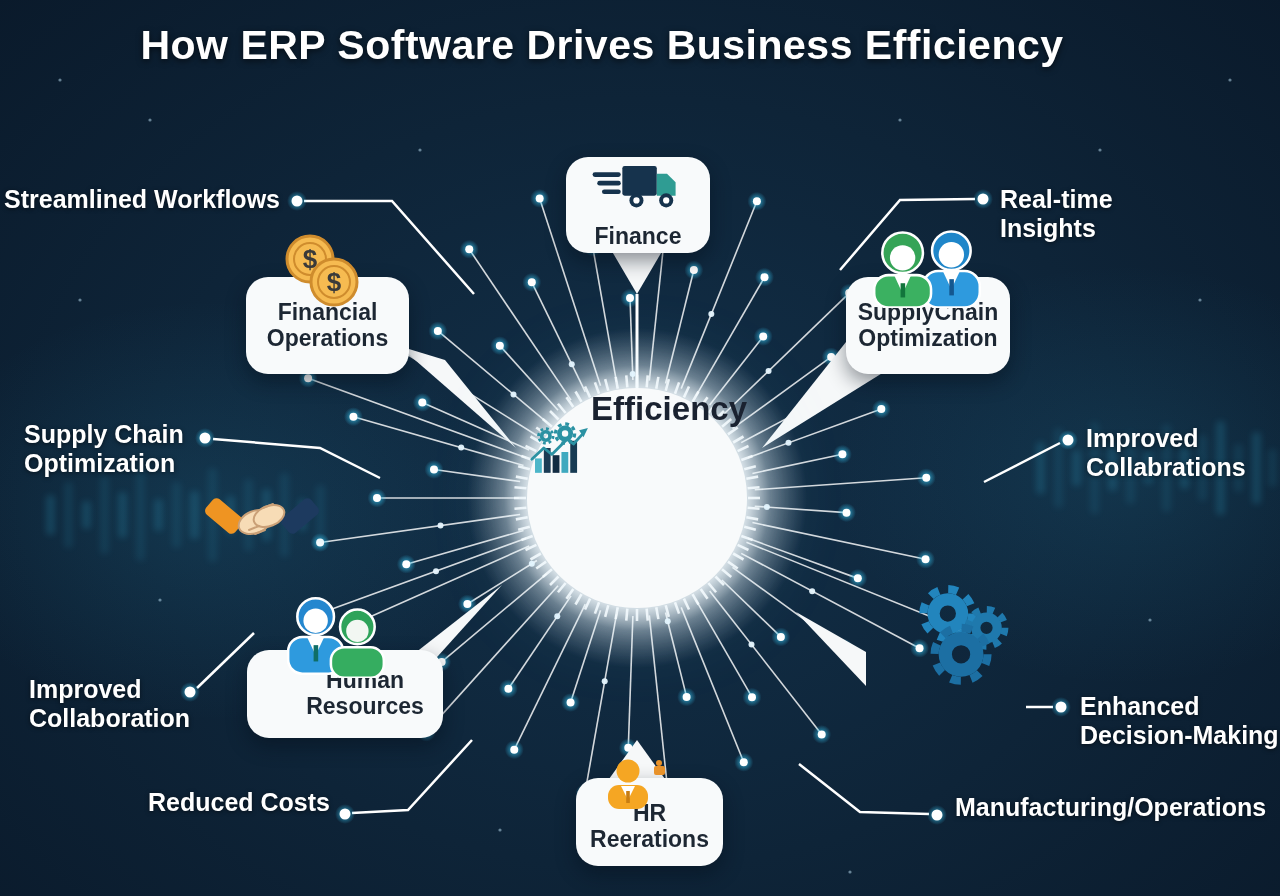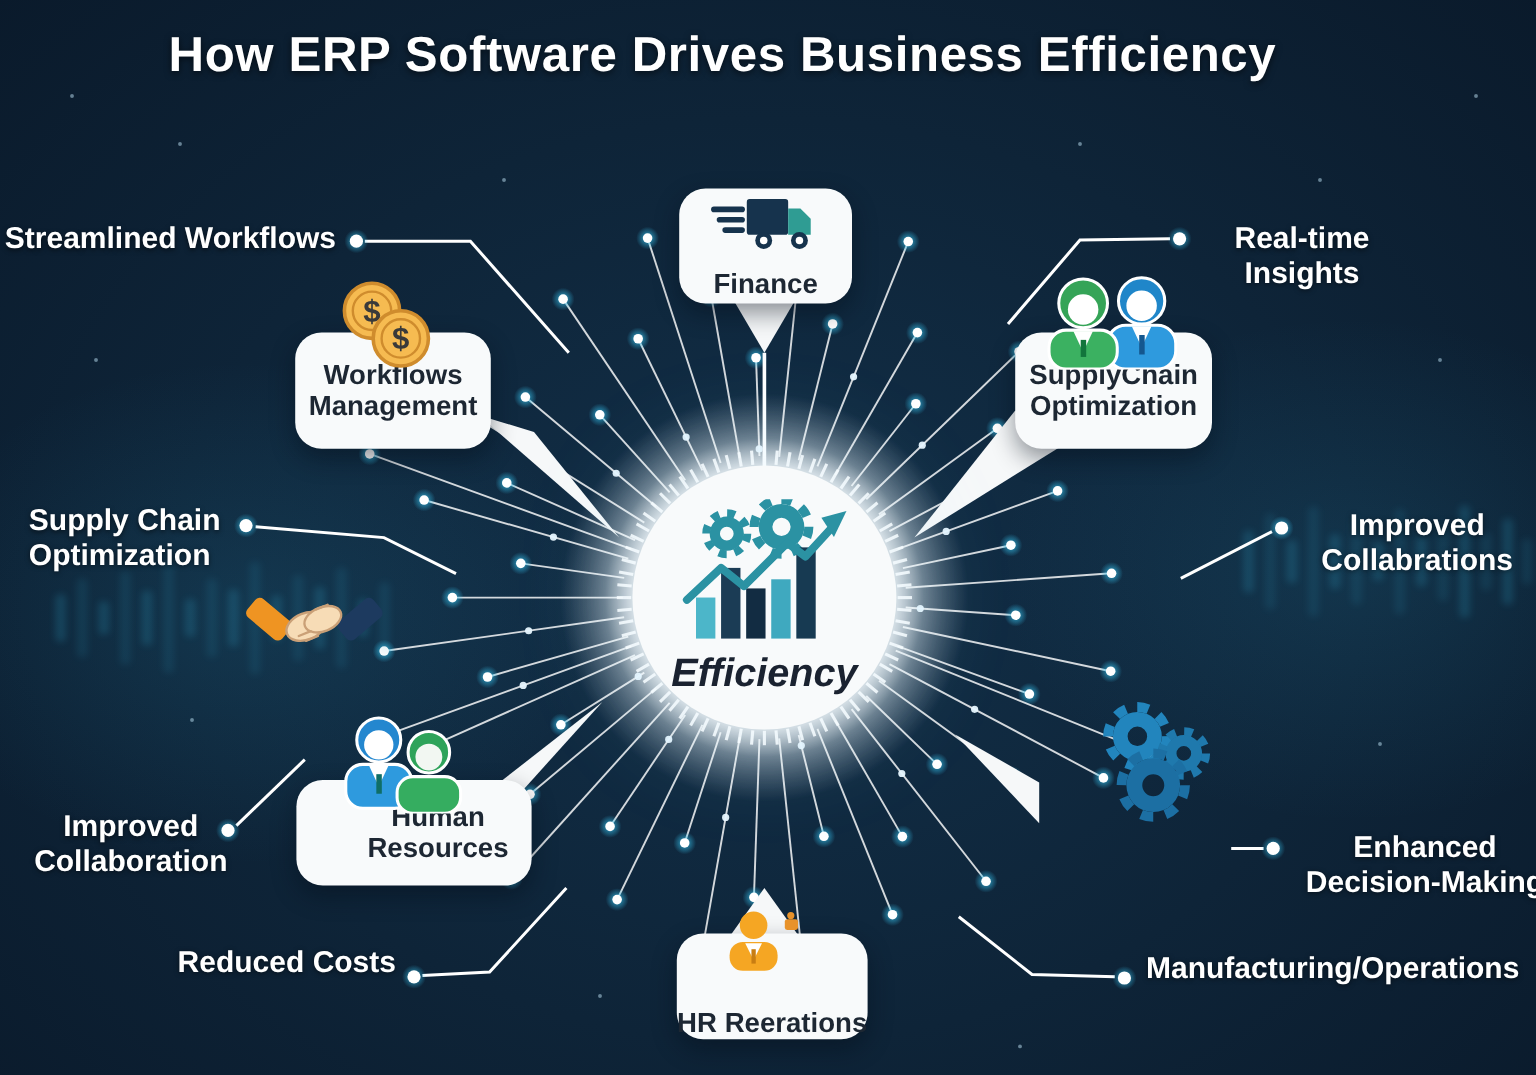--- a/index.html
+++ b/index.html
@@ -15,50 +15,49 @@
   .page-title{
     position:absolute;top:22px;left:0;right:0;z-index:3;text-align:center;
     transform:translateX(-38px);
     color:#fff;font-size:41px;font-weight:bold;letter-spacing:.5px;
     text-shadow:0 2px 6px rgba(0,0,0,.6);
   }
   .center-node{
     position:absolute;left:527px;top:388px;width:220px;height:220px;z-index:3;
     background:#f8fafb;border-radius:50%;
     box-shadow:0 0 46px rgba(255,255,255,.75), 0 0 90px rgba(150,220,255,.35);
-    display:flex;flex-direction:column;align-items:center;justify-content:center;font-style:italic;
+    display:flex;flex-direction:row;align-items:flex-start;justify-content:center;
   }
   .center-label{color:#1a2230;font-size:33px;font-weight:bold;margin-top:2px;}
   .card{
     position:absolute;z-index:3;background:#f8fafb;border-radius:22px;
     box-shadow:0 8px 20px rgba(4,14,24,.45);
     display:flex;flex-direction:column;align-items:center;justify-content:center;gap:14px;
     color:#1d2733;font-weight:bold;font-size:23px;line-height:1.12;text-align:center;
   }
   .card-finance{left:566px;top:157px;width:144px;height:96px;}
   .card-financial-management{left:246px;top:277px;width:163px;height:97px;}
   .card-supplychain{left:846px;top:277px;width:164px;height:97px;}
   .card-human-resources{left:247px;top:650px;width:156px;height:88px;padding-left:40px;}
   .card-notratiom{left:864px;top:647px;width:156px;height:90px;}
-  .card-hr-reerations{left:564px;top:778px;width:159px;height:88px;padding-top:10px;box-sizing:border-box;justify-content:flex-end;}
+  .card-hr-reerations{left:576px;top:778px;width:147px;height:88px;padding-top:10px;box-sizing:border-box;}
   .icon-float{position:absolute;z-index:4;}
   .icon-coins{left:283px;top:234px;}
   .icon-sc-people{left:862px;top:228px;}
   .icon-hr-people{left:280px;top:596px;}
   .icon-gears{left:902px;top:585px;}
   .icon-orange-person{left:598px;top:758px;}
   .icon-handshake{left:203px;top:478px;z-index:2;}
   .flabel{
     position:absolute;z-index:3;color:#fff;font-weight:bold;font-size:25px;line-height:1.14;
     text-shadow:0 1px 4px rgba(0,0,0,.55);
-    text-align:center;
   }
   .fl-streamlined{left:4px;top:185px;white-space:nowrap;}
   .fl-supplychain{left:24px;top:420px;width:185px;text-align:left;}
-  .fl-improved-collab{left:14px;top:675px;width:190px;text-align:center;}
+  .fl-improved-collab{left:29px;top:675px;width:190px;}
   .fl-reduced-costs{left:148px;top:788px;white-space:nowrap;}
   .fl-realtime{left:1000px;top:185px;width:170px;}
   .fl-collabrations{left:1086px;top:424px;width:190px;}
   .fl-decision{left:1080px;top:692px;width:215px;}
   .fl-manufacturing{left:955px;top:793px;white-space:nowrap;}
 </style>
 </head>
 <body>
 
 <div class="stage">
@@ -428,21 +427,21 @@
       <path d="M84 16 h13 l11 11 v17 h-24 z" fill="#2f9c93"></path>
       <circle cx="58" cy="50" r="9" fill="#16334d"></circle>
         <circle cx="58" cy="50" r="4" fill="#ffffff"></circle>
       <circle cx="96" cy="50" r="9" fill="#16334d"></circle>
         <circle cx="96" cy="50" r="4" fill="#ffffff"></circle>
     </svg>
     <div>Finance</div>
   </div>
 
   <div class="card card-financial-management">
-    <div>Workflows Management</div>
+    <div>Financial Operations</div>
   </div>
 
   <div class="card card-supplychain">
     <div>SupplyChain Optimization</div>
   </div>
 
   <div class="card card-human-resources">
     <div>Human Resources</div>
   </div>
 

